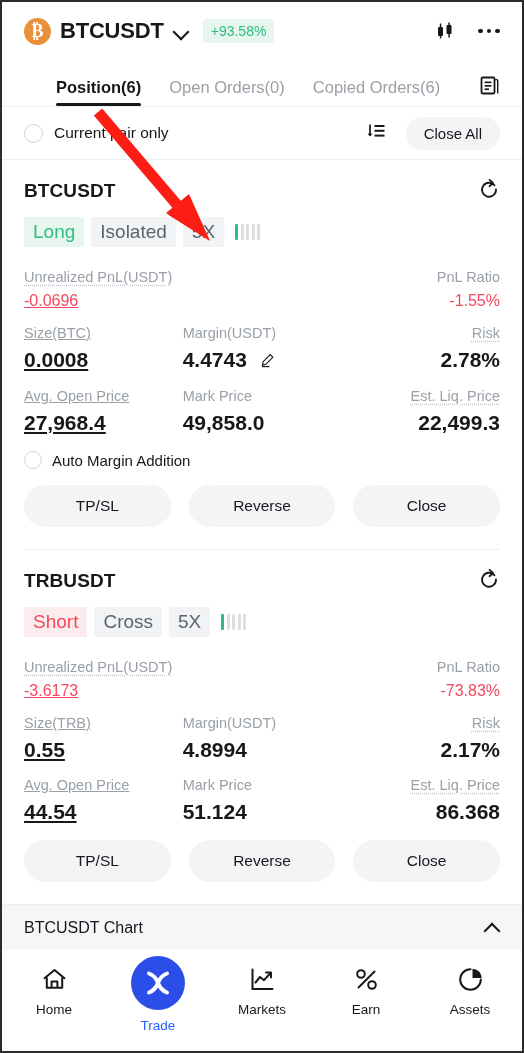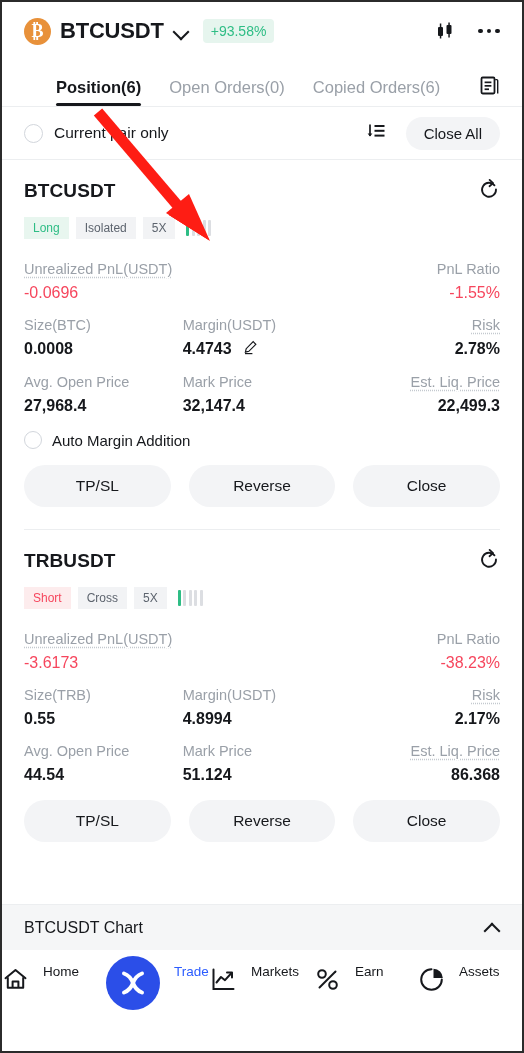--- a/index.html
+++ b/index.html
@@ -144,55 +144,55 @@
   .pos-card { padding: 18px 22px 0 22px; }
   .pos-head {
     display: flex; align-items: center;
     margin-bottom: 13px;
   }
   .pos-symbol { font-size: 19px; font-weight: 700; color: #16181c; letter-spacing: 0.1px; }
   .pos-head-spacer { flex: 1; }
 
   .tag-row { display: flex; align-items: center; gap: 7px; margin-bottom: 13px; }
   .tag {
-    font-size: 12px;
+    font-size: 19px;
     border-radius: 0;
     padding: 4px 9px;
     background: #f2f3f5;
     color: #5d646e;
   }
   .tag.long { background: #e8f6ef; color: #2ebd85; }
   .tag.short { background: #fdeced; color: #f6465d; }
   .lev-bars { display: flex; gap: 2.5px; margin-left: 4px; align-items: center; }
   .lev-bars i { width: 3px; height: 16px; background: #dcdee2; display: block; border-radius: 1px; }
   .lev-bars i.on { background: #2ebd85; }
 
   .grid3 {
     display: grid;
     grid-template-columns: 1fr 1fr 1fr;
     row-gap: 6px;
   }
-  .cell-l { text-align: left; }
+  .cell-l { text-align: left; text-decoration: underline; }
   .cell-c { text-align: left; }
   .cell-r { text-align: right; }
   .lbl {
     font-size: 14.5px;
     color: #9aa0a8;
     padding-top: 9px;
     padding-bottom: 1px;
     white-space: nowrap;
   }
   .lbl.dotted {
     text-decoration: underline;
     text-decoration-style: dotted;
     text-underline-offset: 3px;
     text-decoration-color: #c4c9cf;
   }
   .val {
-    font-size: 16px;
+    font-size: 21px;
     color: #16181c;
     font-weight: 700;
     white-space: nowrap;
   }
   .val.neg { color: #f6465d; font-weight: 400; font-size: 16px; }
   .val-span2 { grid-column: span 2; }
   .edit-pencil {
     display: inline-block;
     margin-left: 7px;
     vertical-align: -1px;
@@ -255,23 +255,23 @@
     position: absolute;
     left: 0; right: 0; bottom: 0;
     height: 101px;
     background: #ffffff;
     display: flex;
     align-items: flex-start;
     padding-top: 14px;
   }
   .nav-item {
     flex: 1;
-    display: flex; flex-direction: row;
-    align-items: flex-start;
-    gap: 14px;
+    display: flex; flex-direction: column;
+    align-items: center;
+    gap: 8px;
   }
   .nav-label { font-size: 13.5px; color: #16181c; }
   .nav-item.active .nav-label { color: #2b5cff; }
   .nav-icon { height: 30px; display: flex; align-items: center; justify-content: center; }
   .trade-circle {
     width: 54px; height: 54px; border-radius: 50%;
     background: #2b4ee8;
     display: flex; align-items: center; justify-content: center;
     margin-top: -8px;
   }
@@ -388,21 +388,21 @@
             <path d="M2 13.6h7.4" stroke="#16181c" stroke-width="1.2"></path>
           </svg>
         </span>
       </div>
       <div class="val cell-r">2.78%</div>
 
       <div class="lbl cell-l">Avg. Open Price</div>
       <div class="lbl cell-c">Mark Price</div>
       <div class="lbl dotted cell-r">Est. Liq. Price</div>
       <div class="val cell-l">27,968.4</div>
-      <div class="val cell-c">32,147.4</div>
+      <div class="val cell-c">49,858.0</div>
       <div class="val cell-r">22,499.3</div>
     </div>
 
     <div class="auto-margin-row">
       <div class="radio"></div>
       <div class="auto-margin-label">Auto Margin Addition</div>
     </div>
 
     <div class="btn-row">
       <div class="act-btn">TP/SL</div>
@@ -435,21 +435,21 @@
         <i></i>
         <i></i>
         <i></i>
       </div>
     </div>
 
     <div class="grid3">
       <div class="lbl dotted cell-l val-span2">Unrealized PnL(USDT)</div>
       <div class="lbl cell-r">PnL Ratio</div>
       <div class="val neg cell-l val-span2">-3.6173</div>
-      <div class="val neg cell-r">-38.23%</div>
+      <div class="val neg cell-r">-73.83%</div>
 
       <div class="lbl cell-l">Size(TRB)</div>
       <div class="lbl cell-c">Margin(USDT)</div>
       <div class="lbl dotted cell-r">Risk</div>
       <div class="val cell-l">0.55</div>
       <div class="val cell-c">4.8994</div>
       <div class="val cell-r">2.17%</div>
 
       <div class="lbl cell-l">Avg. Open Price</div>
       <div class="lbl cell-c">Mark Price</div>

